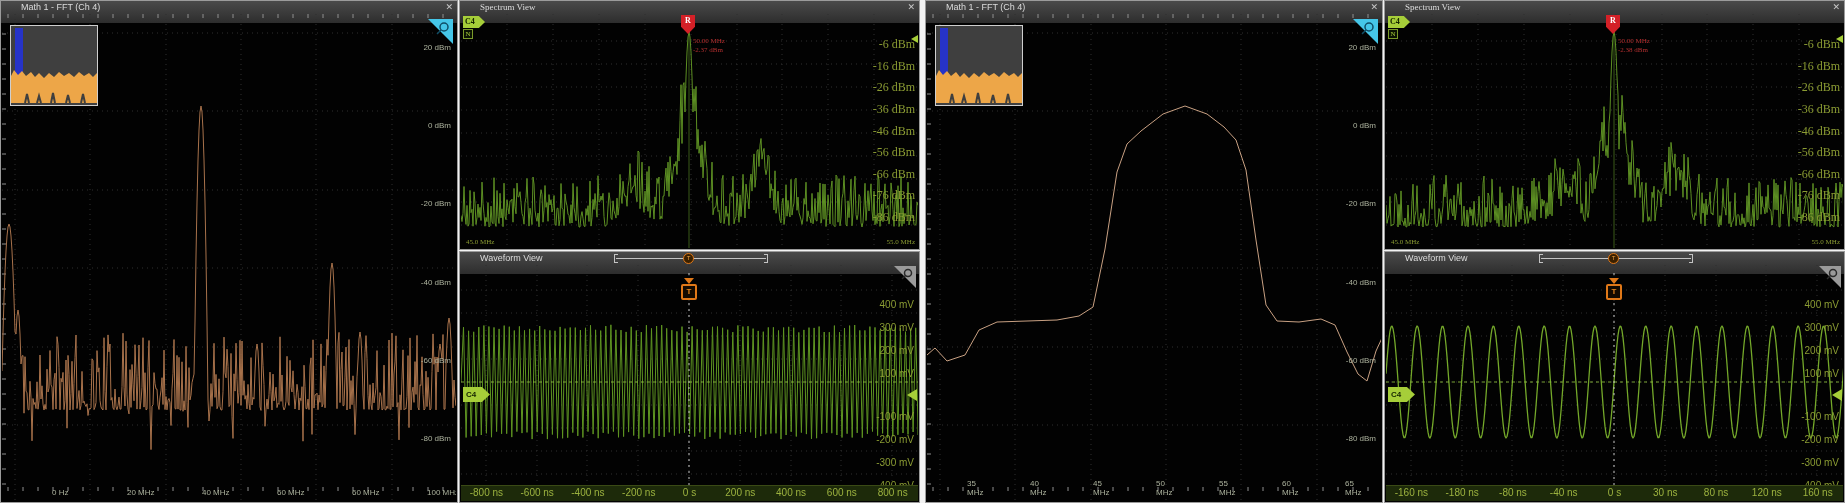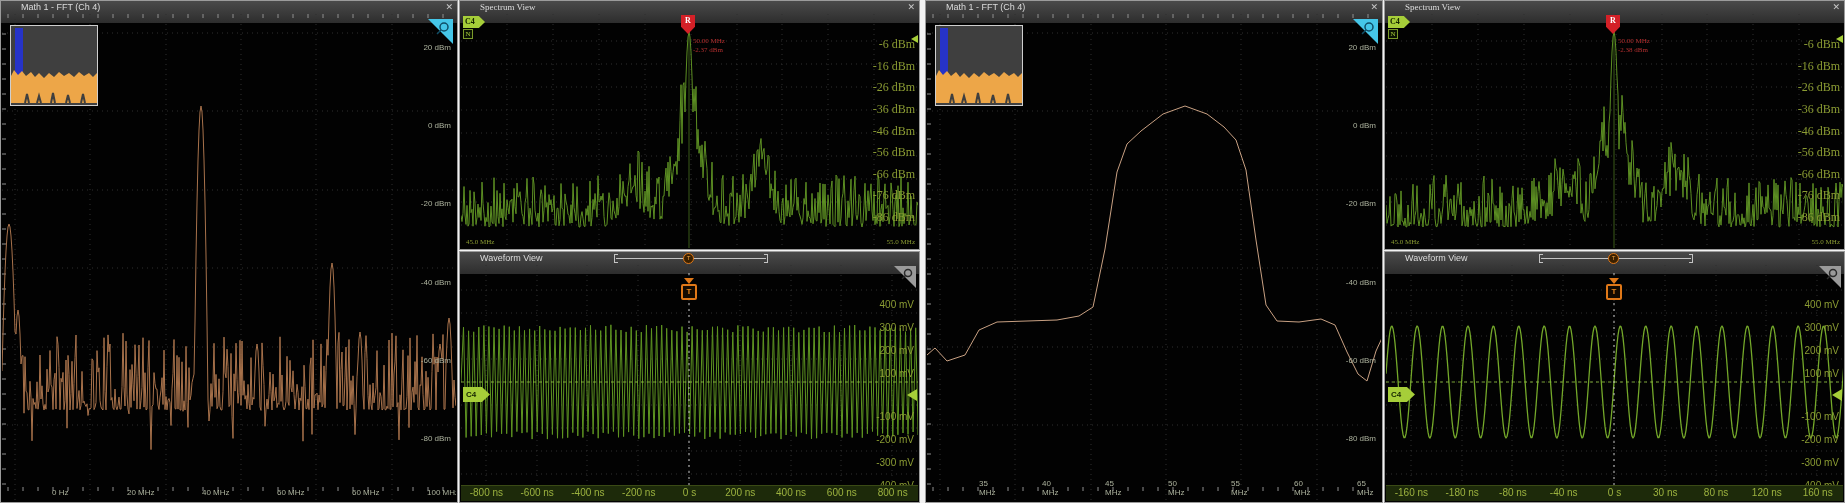--- a/index.html
+++ b/index.html
@@ -12,21 +12,21 @@
   .p-wave{left:459px;top:251px;width:461px;height:252px;}
   .titlebar{position:absolute;left:0;top:0;right:0;height:22px;background:linear-gradient(#4a4a4a,#2d2d2d);color:#dcdcdc;font-size:9px;line-height:13px;padding-left:20px;box-sizing:border-box;white-space:nowrap;}
   .closebtn{position:absolute;right:4px;top:0;color:#c8c8c8;font-size:9px;line-height:13px;}
   .plot{position:absolute;left:1px;right:1px;top:13px;bottom:1px;overflow:hidden;}
   .p-wave .plot{bottom:17px;}
   .plot svg.trace{position:absolute;left:0;top:0;}
   
   .fft-ylabels{position:absolute;right:5px;top:29px;height:400px;display:flex;flex-direction:column;justify-content:space-between;align-items:flex-end;pointer-events:none;}
   .fft-ylabels span{font-size:8px;color:#adb39e;}
   .fft-xlabels{position:absolute;left:10px;bottom:4px;width:450px;display:flex;pointer-events:none;}
-  .fft-xlabels.x7{left:12px;width:441px;}
+  .fft-xlabels.x7{left:0;width:441px;}
   .fft-xlabels span{flex:1;text-align:left;font-size:8px;color:#adb39e;margin-left:40px;}
   .spec-ylabels{position:absolute;right:4px;top:36px;height:188px;display:flex;flex-direction:column;justify-content:space-between;align-items:flex-end;pointer-events:none;}
   .spec-ylabels span{font-size:12px;color:#8b9c33;}
   .spec-corner{position:absolute;bottom:3px;font-size:7px;color:#8b9c33;}
   .scl{left:6px;} .scr{right:4px;}
   .wave-ylabels{position:absolute;right:4px;top:34px;height:192px;display:flex;flex-direction:column;justify-content:space-between;align-items:flex-end;pointer-events:none;}
   .wave-ylabels span{font-size:10px;color:#8b9c33;min-height:8px;}
   .wave-axis{position:absolute;left:1px;right:1px;bottom:1px;height:16px;background:#1d2a0a;border-top:1px solid #3a4a15;box-sizing:border-box;display:flex;}
   .wave-axis span{flex:1;text-align:center;font-size:10px;color:#9cb23f;line-height:14px;}
   

